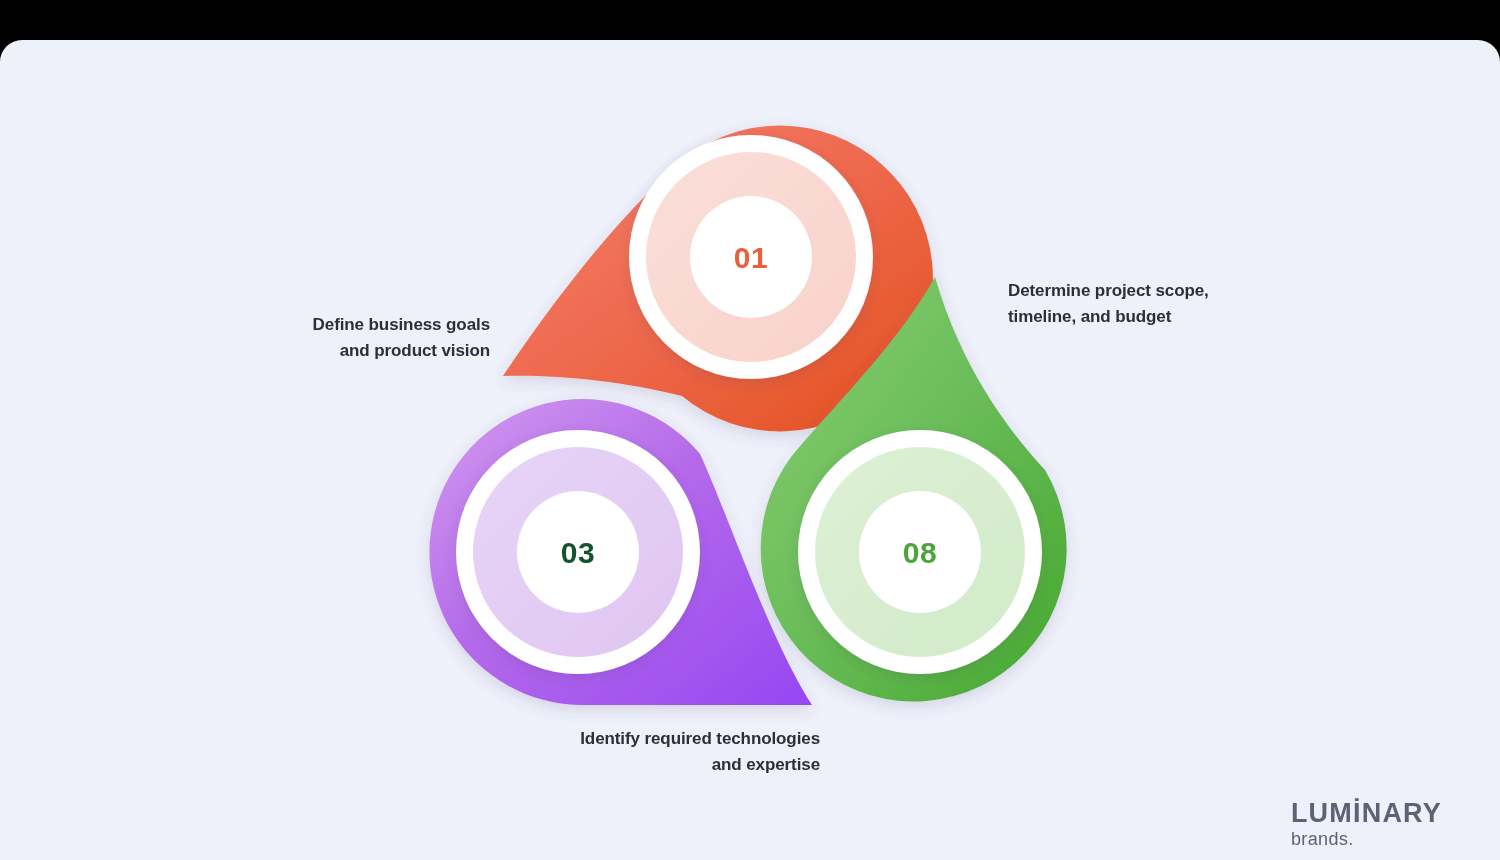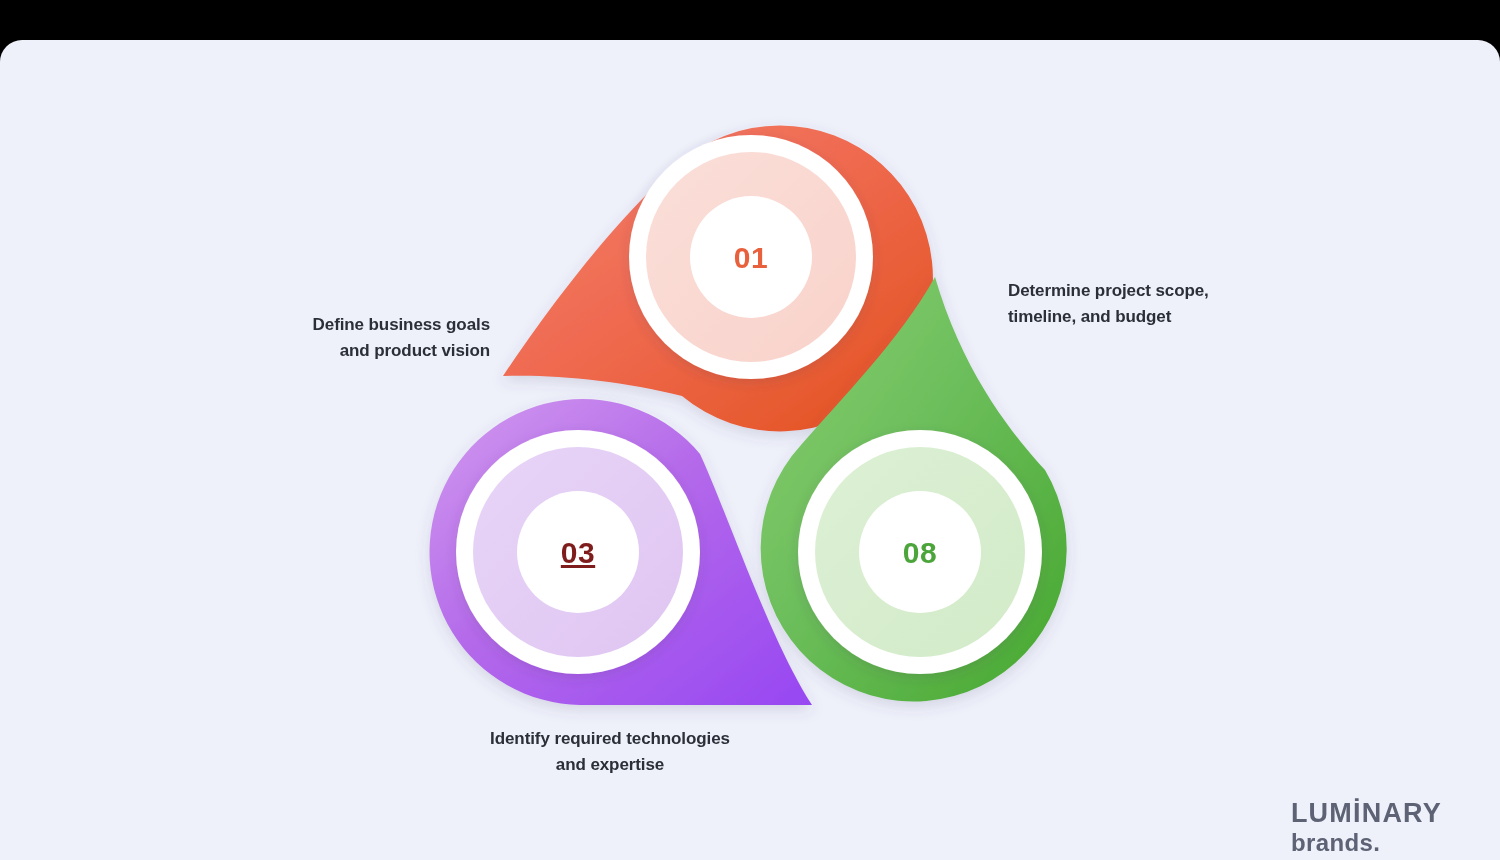--- a/index.html
+++ b/index.html
@@ -55,21 +55,21 @@
   #caption-02 {
     left: 1008px;
     top: 238px;
     width: 380px;
     text-align: left;
   }
   #caption-03 {
     left: 400px;
     top: 686px;
     width: 420px;
-    text-align: center;
+    text-align: right;
   }
   #site-url {
     position: absolute;
     left: 57px;
     top: 767px;
     font-size: 23px;
     font-weight: bold;
     color: #8a90a4;
     letter-spacing: 0.1px;
   }
@@ -81,22 +81,22 @@
     color: #5d6274;
     user-select: none;
   }
   #brand-logo .logo-top {
     font-size: 27px;
     font-weight: bold;
     letter-spacing: 1.2px;
     line-height: 1;
   }
   #brand-logo .logo-bottom {
-    font-size: 24px;
-    font-weight: bold;
+    font-size: 18px;
+    font-weight: normal;
     letter-spacing: 0.4px;
     line-height: 1.15;
     margin-top: 2px;
   }
 </style>
 </head>
 <body>
 
 <div id="canvas">
 
@@ -166,21 +166,21 @@
                A 153 153 0 1 1 700 414
                C 730 480, 770 600, 812 665 Z"></path>
       <circle cx="578" cy="512" r="122" fill="#ffffff" filter="url(#ring-shadow)"></circle>
       <circle cx="578" cy="512" r="105" fill="url(#grad-03-inner)"></circle>
       <circle cx="578" cy="512" r="61" fill="#ffffff"></circle>
     </g>
   </svg>
 
   <div class="step-number" id="num-01" style="left:681px; top:201px; color:#e8613c;">01</div>
   <div class="step-number" id="num-02" style="left:850px; top:496px; color:#4ca53a;">08</div>
-  <div class="step-number" id="num-03" style="left:508px; top:496px; color:#7f1d1d;text-decoration:underline;">03</div>
+  <div class="step-number" id="num-03" style="left:508px; top:496px; color:#14532d;">03</div>
 
   <div class="caption" id="caption-01">
     <div>Define business goals</div>
     <div>and product vision</div>
   </div>
 
   <div class="caption" id="caption-02">
     <div>Determine project scope,</div>
     <div>timeline, and budget</div>
   </div>

